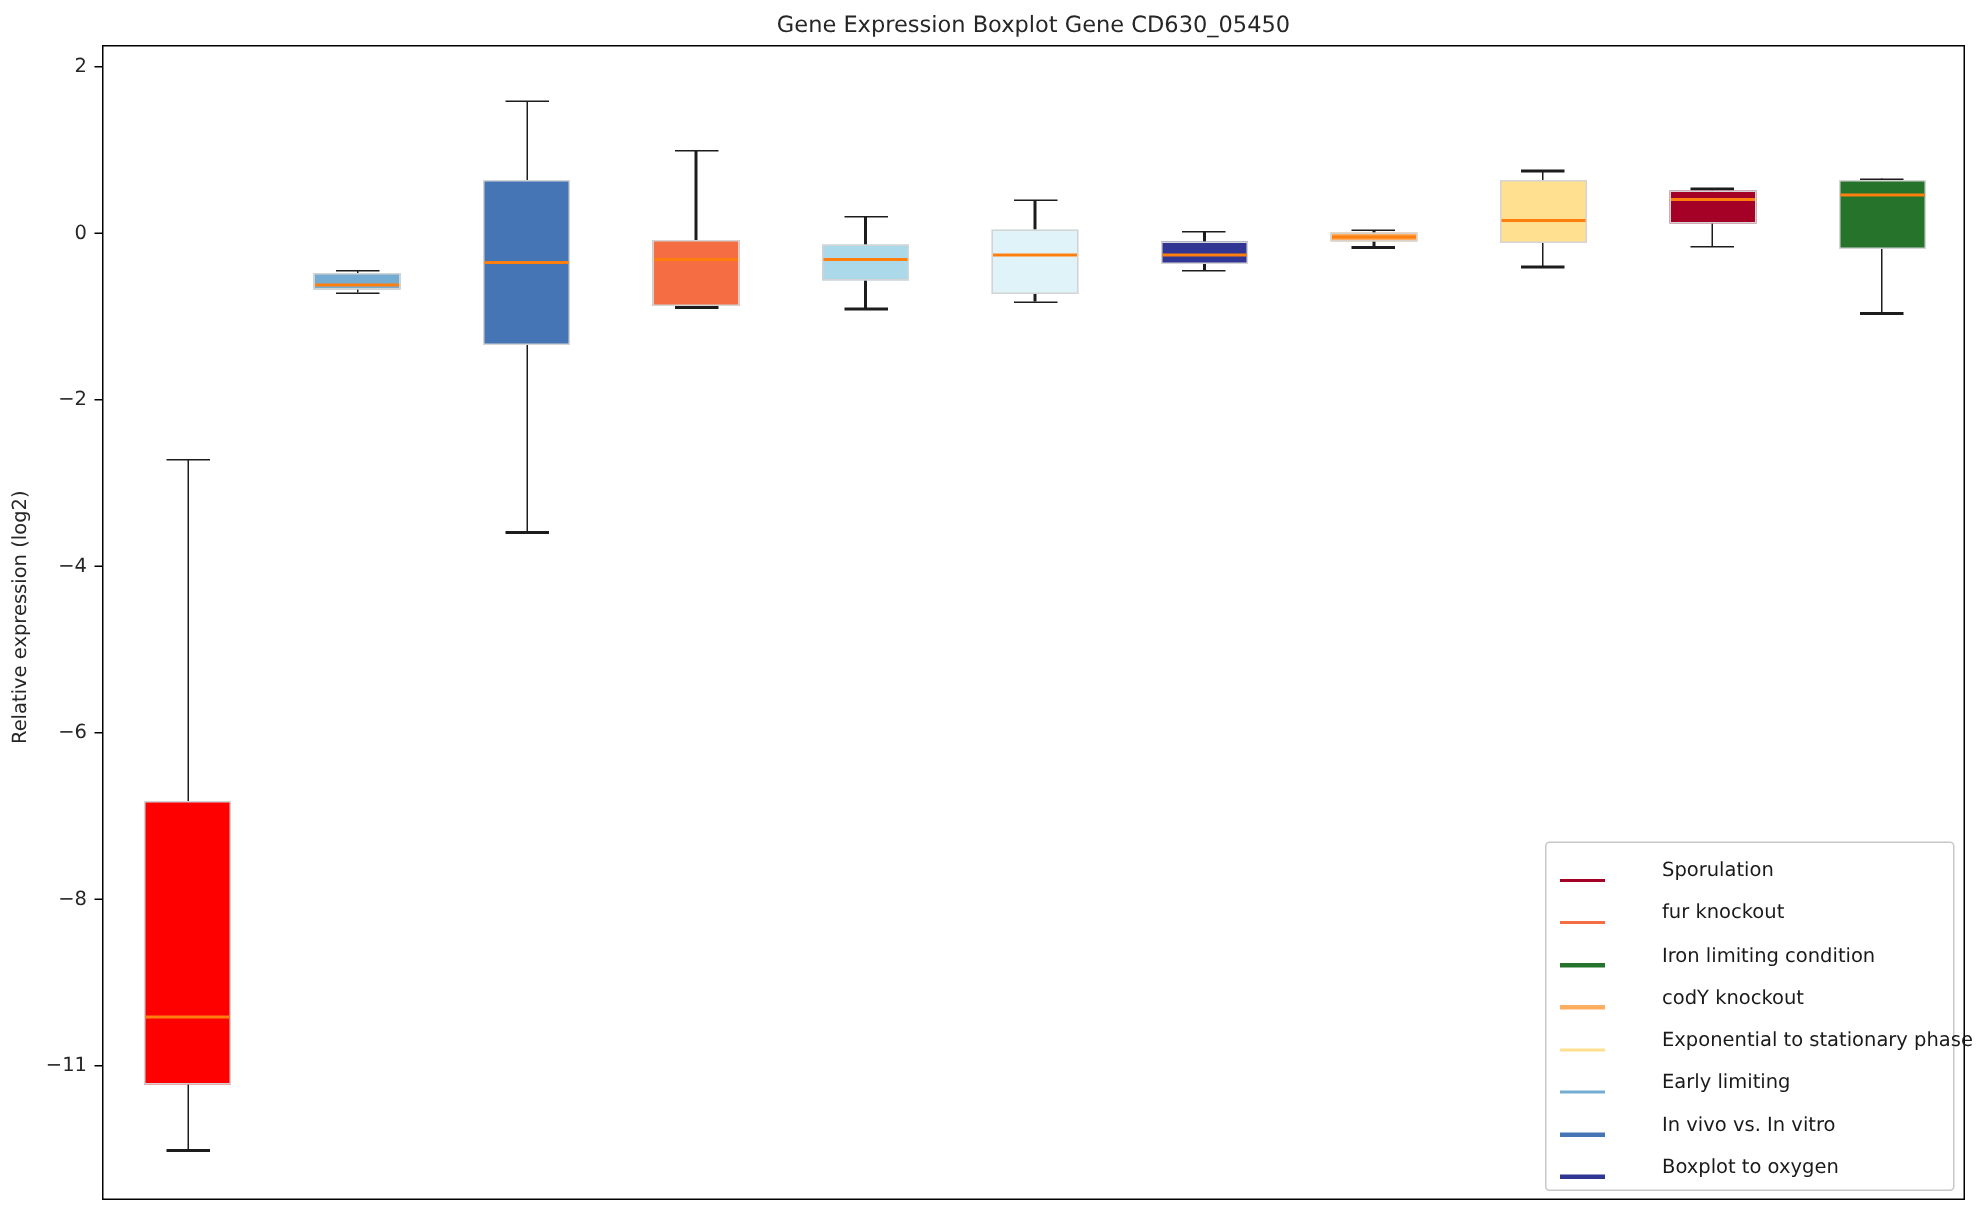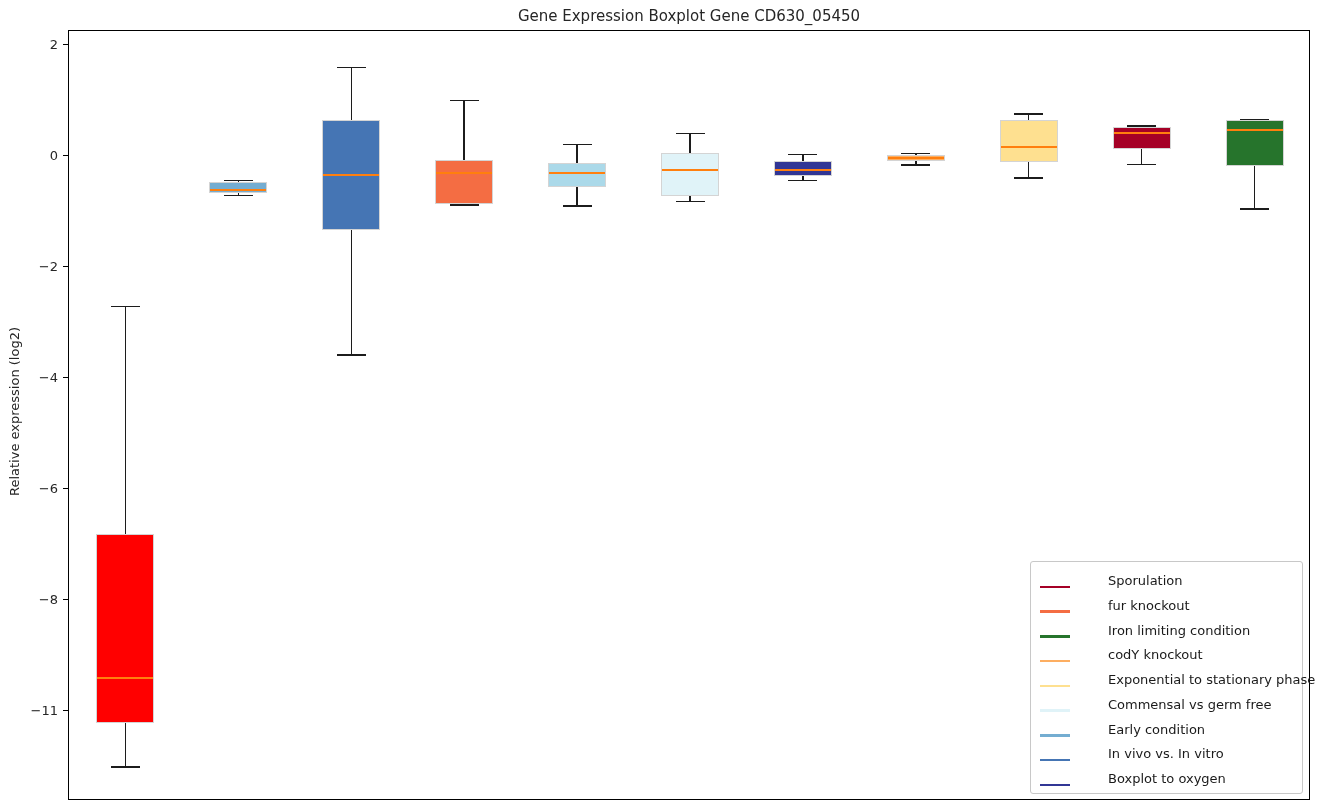--- a/index.html
+++ b/index.html
@@ -141,26 +141,22 @@
       </div>
       <div class="legend-item">
         <div class="legend-swatch" style="background: rgb(253, 174, 97);"></div>
         <div class="legend-label">codY knockout</div>
       </div>
       <div class="legend-item">
         <div class="legend-swatch" style="background: rgb(254, 224, 144);"></div>
         <div class="legend-label">Exponential to stationary phase</div>
       </div>
       <div class="legend-item">
-        <div class="legend-swatch" style="background: rgb(224, 243, 248);"></div>
-        <div class="legend-label">Commensal vs germ free</div>
-      </div>
-      <div class="legend-item">
         <div class="legend-swatch" style="background: rgb(116, 173, 209);"></div>
-        <div class="legend-label">Early condition</div>
+        <div class="legend-label">Early limiting</div>
       </div>
       <div class="legend-item">
         <div class="legend-swatch" style="background: rgb(69, 117, 180);"></div>
         <div class="legend-label">In vivo vs. In vitro</div>
       </div>
       <div class="legend-item">
         <div class="legend-swatch" style="background: rgb(49, 54, 149);"></div>
         <div class="legend-label">Boxplot to oxygen</div>
       </div>
     </div>

